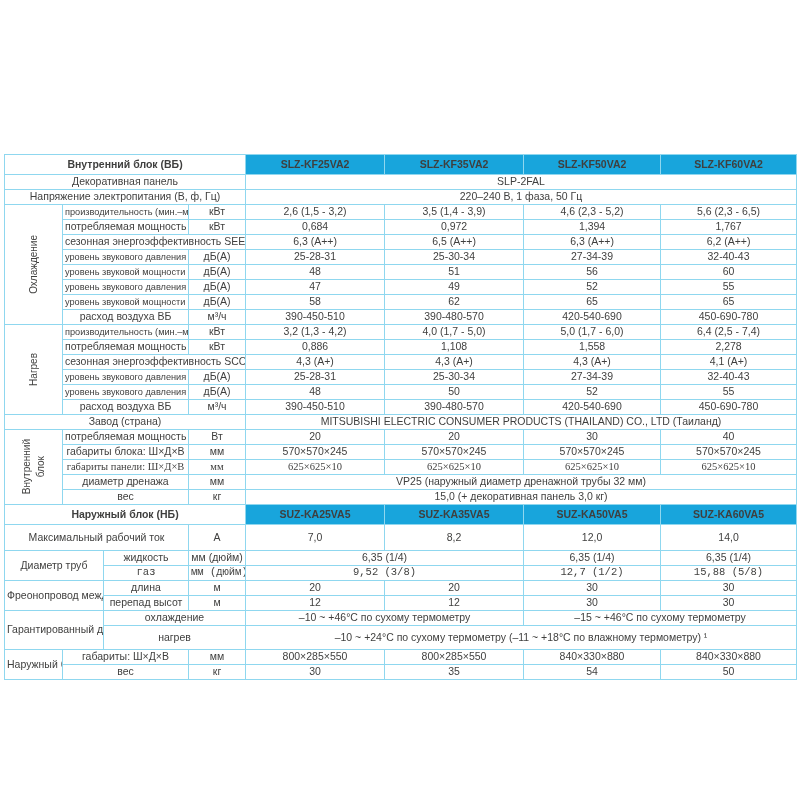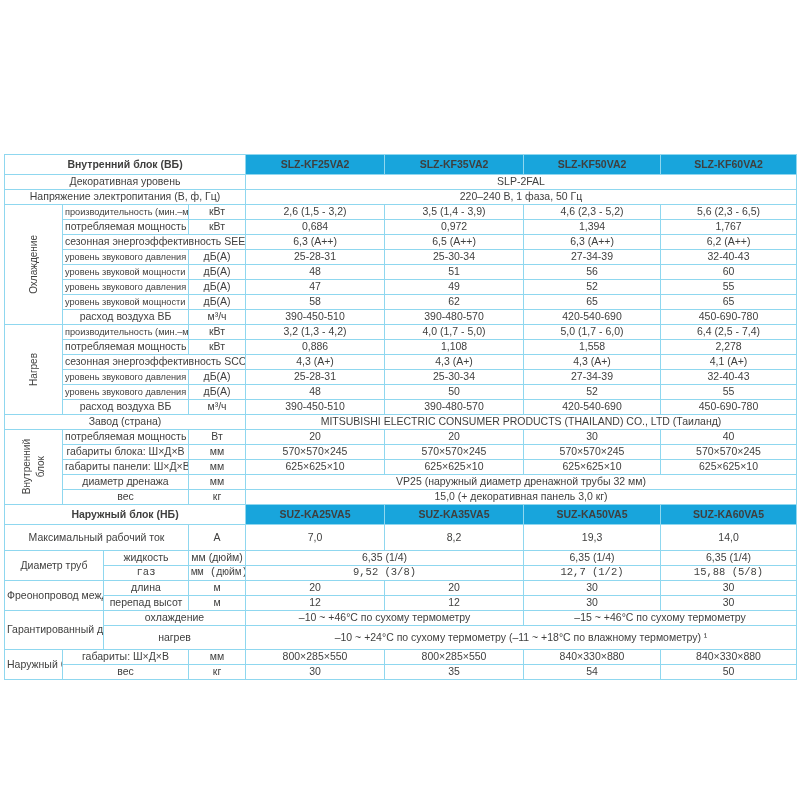--- a/index.html
+++ b/index.html
@@ -96,21 +96,21 @@
       </colgroup>
     <tbody>
         <tr style="height: 20px;">
           <td colspan="4" class="hlabel">Внутренний блок (ВБ)</td>
           <td class="model">SLZ-KF25VA2</td>
           <td class="model">SLZ-KF35VA2</td>
           <td class="model">SLZ-KF50VA2</td>
           <td class="model">SLZ-KF60VA2</td>
         </tr>
         <tr style="height: 15px;">
-          <td colspan="4" class="lbl">Декоративная уровень</td>
+          <td colspan="4" class="lbl">Декоративная панель</td>
           <td colspan="4" class="val">SLP-2FAL</td>
         </tr>
         <tr style="height: 15px; padding-left: 32px;">
           <td colspan="4" class="lbl">Напряжение электропитания (В, ф, Гц)</td>
           <td colspan="4" class="val">220–240 В, 1 фаза, 50 Гц</td>
         </tr>
         <tr style="height: 15px;">
           <td rowspan="8" class="vsec"><span class="vline">Охлаждение</span></td>
           <td colspan="2" class="par sm">производительность (мин.–макс.)</td>
           <td class="unit">кВт</td>
@@ -236,21 +236,21 @@
           <td class="val">40</td>
         </tr>
         <tr style="height: 15px;">
           <td colspan="2" class="par">габариты блока: Ш×Д×В</td>
           <td class="unit">мм</td>
           <td class="val">570×570×245</td>
           <td class="val">570×570×245</td>
           <td class="val">570×570×245</td>
           <td class="val">570×570×245</td>
         </tr>
-        <tr style="height: 15px;">
+        <tr style="height: 15px; font-family: Liberation Serif, serif;">
           <td colspan="2" class="par">габариты панели: Ш×Д×В</td>
           <td class="unit">мм</td>
           <td class="val">625×625×10</td>
           <td class="val">625×625×10</td>
           <td class="val">625×625×10</td>
           <td class="val">625×625×10</td>
         </tr>
         <tr style="height: 15px;">
           <td colspan="2" class="par">диаметр дренажа</td>
           <td class="unit">мм</td>
@@ -266,21 +266,21 @@
           <td class="model">SUZ-KA25VA5</td>
           <td class="model">SUZ-KA35VA5</td>
           <td class="model">SUZ-KA50VA5</td>
           <td class="model">SUZ-KA60VA5</td>
         </tr>
         <tr style="height: 26px;">
           <td colspan="3" class="lbl">Максимальный рабочий ток</td>
           <td class="unit">А</td>
           <td class="val">7,0</td>
           <td class="val">8,2</td>
-          <td class="val">19,3</td>
+          <td class="val">12,0</td>
           <td class="val">14,0</td>
         </tr>
         <tr style="height: 15px;">
           <td colspan="2" rowspan="2" class="hsec">Диаметр труб</td>
           <td class="par">жидкость</td>
           <td class="unit">мм (дюйм)</td>
           <td colspan="2" class="val">6,35 (1/4)</td>
           <td class="val">6,35 (1/4)</td>
           <td class="val">6,35 (1/4)</td>
         </tr>

